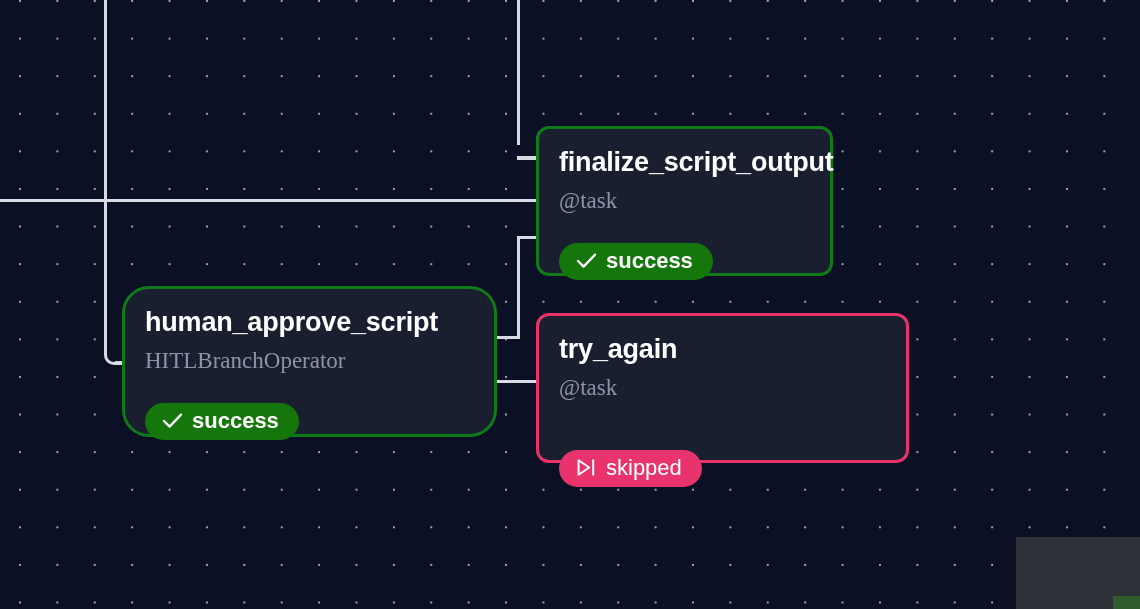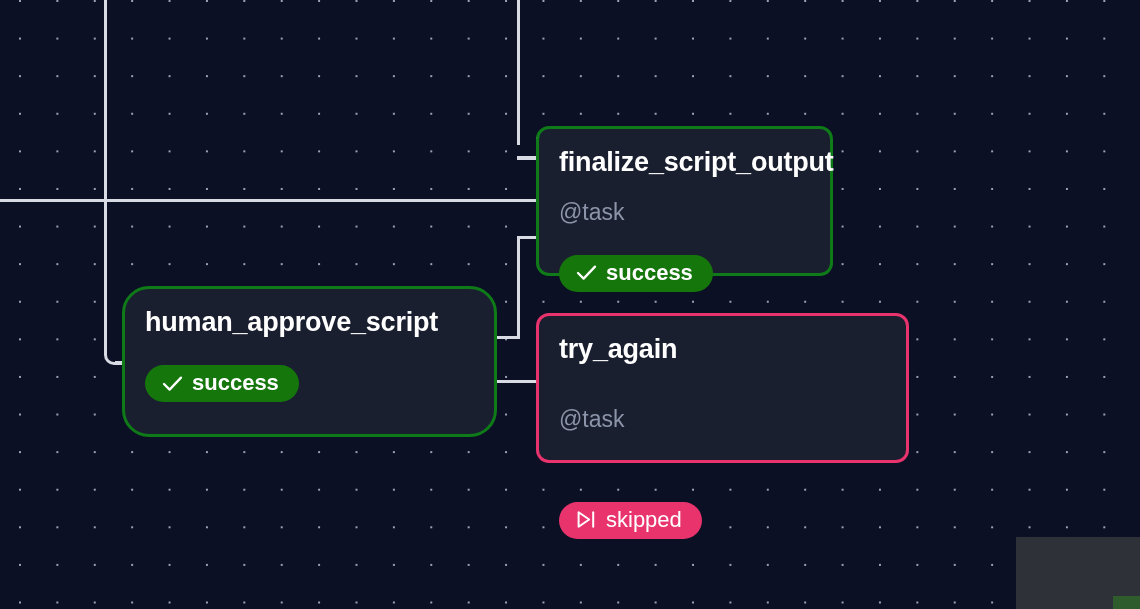--- a/index.html
+++ b/index.html
@@ -40,37 +40,38 @@
   .node {
     position: absolute;
     background: #1a1f30;
     border-radius: 13px;
     padding: 18px 20px 16px 20px;
     display: flex;
     flex-direction: column;
     align-items: flex-start;
   }
   .node.state-success { border: 3px solid #0f7a18; }
-  .node.state-skipped { border: 3px solid #e8336d; gap: 20px; }
+  .node.state-skipped { border: 3px solid #e8336d; }
 
   .node-title {
     color: #ffffff;
     font-size: 27px;
     font-weight: bold;
     line-height: 1.12;
     letter-spacing: -0.2px;
     white-space: nowrap;
   }
   .node-subtitle {
     color: #8b94a8;
     font-size: 23px;
     font-weight: normal;
     line-height: 1.2;
-    margin-top: 22px;
+    margin-top: 10px;
     white-space: nowrap;
+    font-family: Liberation Serif, serif;
   }
 
   .badge {
     margin-top: 13px;
     display: inline-flex;
     align-items: center;
     gap: 9px;
     border-radius: 999px;
     padding: 7px 20px 8px 17px;
     color: #ffffff;
@@ -140,20 +141,21 @@
           <path d="M2.6 2.2 L13.2 9.5 L2.6 16.8 Z" stroke="#ffffff" stroke-width="2" stroke-linejoin="round" fill="none"></path>
           <path d="M17.2 2.2 L17.2 16.8" stroke="#ffffff" stroke-width="2" stroke-linecap="round"></path>
         </svg>
       </span>
       <span>skipped</span>
     </div>
   </div>
 
   <div class="node state-success" style="left:122px; top:286px; width:375px; height:151px;border-radius:27px;">
     <div class="node-title">human_approve_script</div>
+    <div class="node-subtitle">HITLBranchOperator</div>
     <div class="badge success">
       <span class="gi">
         <svg width="21" height="17" viewBox="0 0 21 17" fill="none">
           <path d="M2 9 L7.6 14.6 L19 2.6" stroke="#ffffff" stroke-width="2.3" stroke-linecap="round" stroke-linejoin="round"></path>
         </svg>
       </span>
       <span>success</span>
     </div>
   </div>
 

